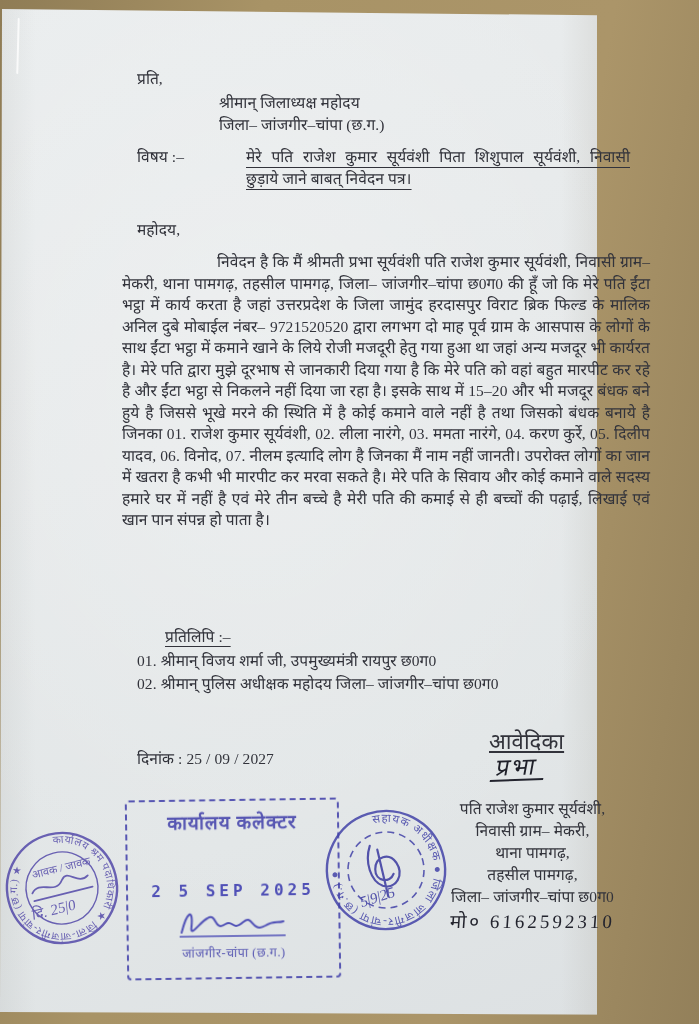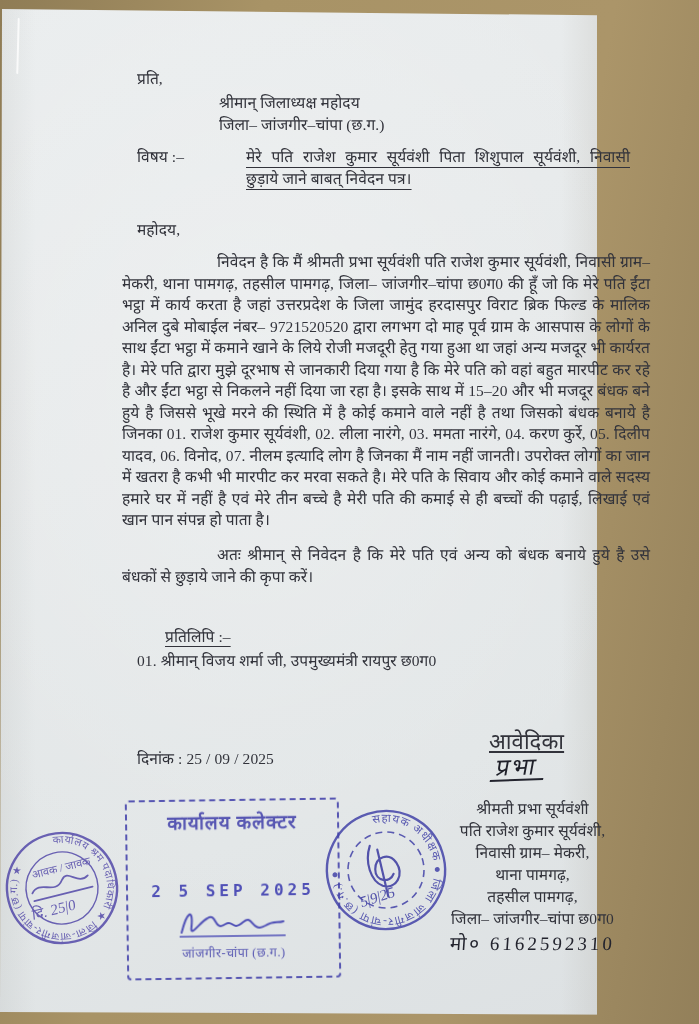--- a/index.html
+++ b/index.html
@@ -75,36 +75,35 @@
   <div class="txt" style="left:137px;top:146px;">विषय :–</div>
   <div class="txt" style="left:210px;top:146px;width:420px;">
     <span class="subject-line jst">मेरे पति राजेश कुमार सूर्यवंशी पिता शिशुपाल सूर्यवंशी, निवासी</span>
     <span class="subject-line">छुड़ाये जाने बाबत् निवेदन पत्र।</span>
   </div>
 
   <div class="txt" style="left:137px;top:219px;text-align:center;">महोदय,</div>
 
   <div class="txt para" style="left:122px;top:251px;width:528px;text-indent:95px;">निवेदन है कि मैं श्रीमती प्रभा सूर्यवंशी पति राजेश कुमार सूर्यवंशी, निवासी ग्राम– मेकरी, थाना पामगढ़, तहसील पामगढ़, जिला– जांजगीर–चांपा छ0ग0 की हूँ जो कि मेरे पति ईंटा भट्ठा में कार्य करता है जहां उत्तरप्रदेश के जिला जामुंद हरदासपुर विराट ब्रिक फिल्ड के मालिक अनिल दुबे मोबाईल नंबर– 9721520520 द्वारा लगभग दो माह पूर्व ग्राम के आसपास के लोगों के साथ ईंटा भट्ठा में कमाने खाने के लिये रोजी मजदूरी हेतु गया हुआ था जहां अन्य मजदूर भी कार्यरत है। मेरे पति द्वारा मुझे दूरभाष से जानकारी दिया गया है कि मेरे पति को वहां बहुत मारपीट कर रहे है और ईंटा भट्ठा से निकलने नहीं दिया जा रहा है। इसके साथ में 15–20 और भी मजदूर बंधक बने हुये है जिससे भूखे मरने की स्थिति में है कोई कमाने वाले नहीं है तथा जिसको बंधक बनाये है जिनका 01. राजेश कुमार सूर्यवंशी, 02. लीला नारंगे, 03. ममता नारंगे, 04. करण कुर्रे, 05. दिलीप यादव, 06. विनोद, 07. नीलम इत्यादि लोग है जिनका मैं नाम नहीं जानती। उपरोक्त लोगों का जान में खतरा है कभी भी मारपीट कर मरवा सकते है। मेरे पति के सिवाय और कोई कमाने वाले सदस्य हमारे घर में नहीं है एवं मेरे तीन बच्चे है मेरी पति की कमाई से ही बच्चों की पढ़ाई, लिखाई एवं खान पान संपन्न हो पाता है।</div>
 
-  <div class="txt para" style="left:122px;top:544px;width:528px;text-indent:95px;">अतः श्रीमान् से निवेदन है कि मेरे पति एवं अन्य को बंधक बनाये हुये है उसे बंधकों से छुड़ाये जाने की कृपा करें।</div>
 
   <div class="txt u" style="left:140px;top:626px;margin-left:25px;">प्रतिलिपि :–</div>
   <div class="txt copies" style="left:137px;top:650px;">
     <div>01. श्रीमान् विजय शर्मा जी, उपमुख्यमंत्री रायपुर छ0ग0</div>
+    <div>02. श्रीमान् पुलिस अधीक्षक महोदय जिला– जांजगीर–चांपा छ0ग0</div>
   </div>
 
-  <div class="txt" style="left:137px;top:748px;">दिनांक : 25 / 09 / 2025</div>
+  <div class="txt" style="left:137px;top:748px;">दिनांक : 25 / 09 / 2027</div>
 
   <div class="txt" style="left:489px;top:731px;font-size:22px;text-decoration:underline;">आवेदिका</div>
   <div class="txt" style="left:492px;top:757px;">
     <span class="sig-text">प्रभा</span>
   </div>
 
   <div class="txt center-block" style="left:425px;top:798px;width:215px;line-height:22px;">
-    <div>श्रीमती प्रभा सूर्यवंशी</div>
     <div>पति राजेश कुमार सूर्यवंशी,</div>
     <div>निवासी ग्राम– मेकरी,</div>
     <div>थाना पामगढ़,</div>
     <div>तहसील पामगढ़,</div>
     <div>जिला– जांजगीर–चांपा छ0ग0</div>
     <div style="margin-top:3px;"><span class="handwritten">मो० 6162592310</span></div>
   </div>
 
   <div class="stamp-rect">
     <div class="title">कार्यालय कलेक्टर</div>

